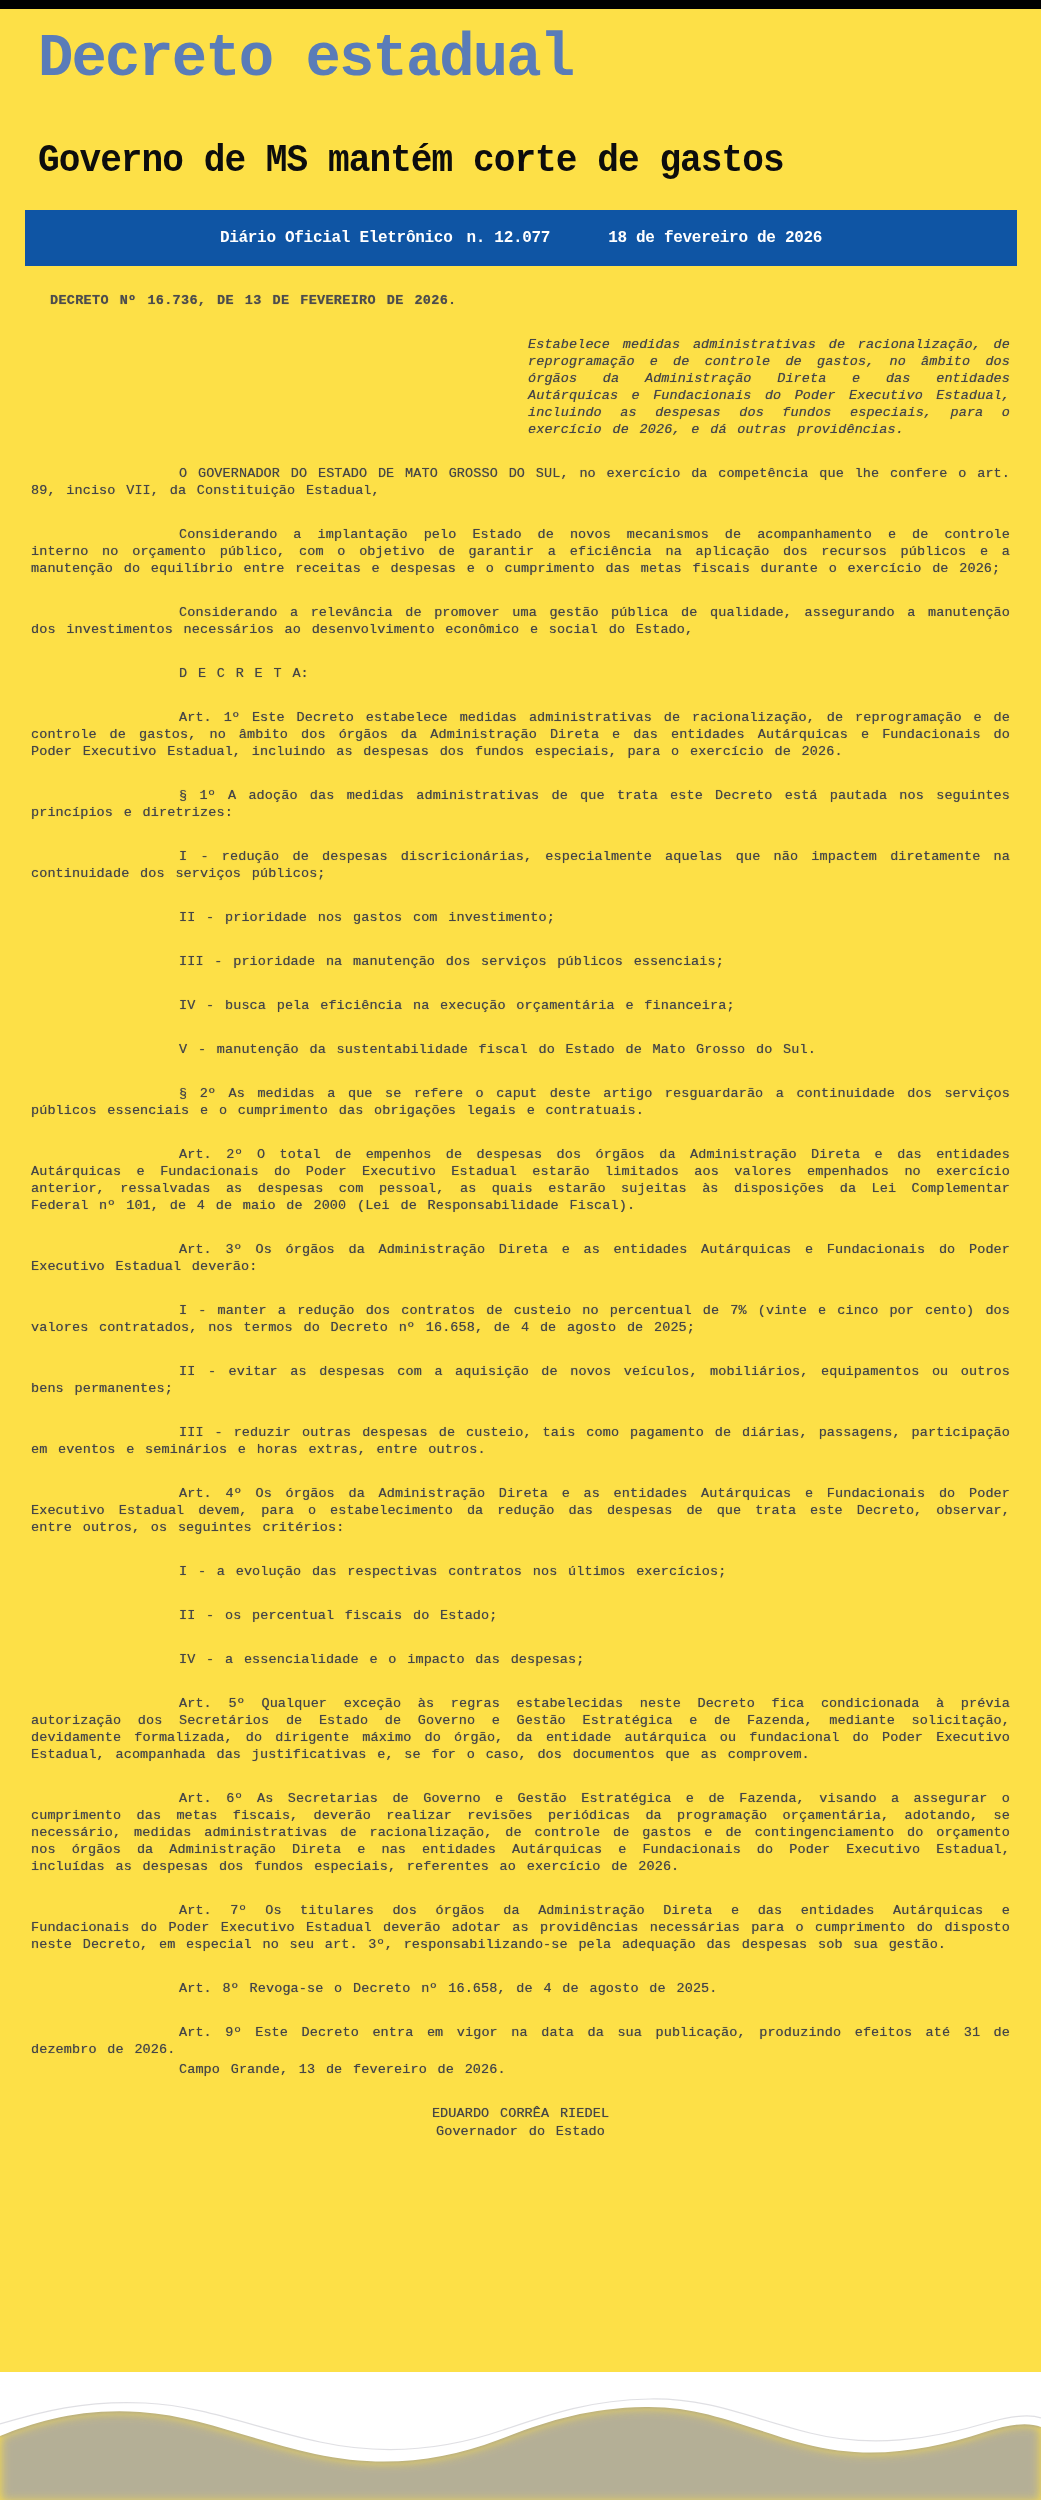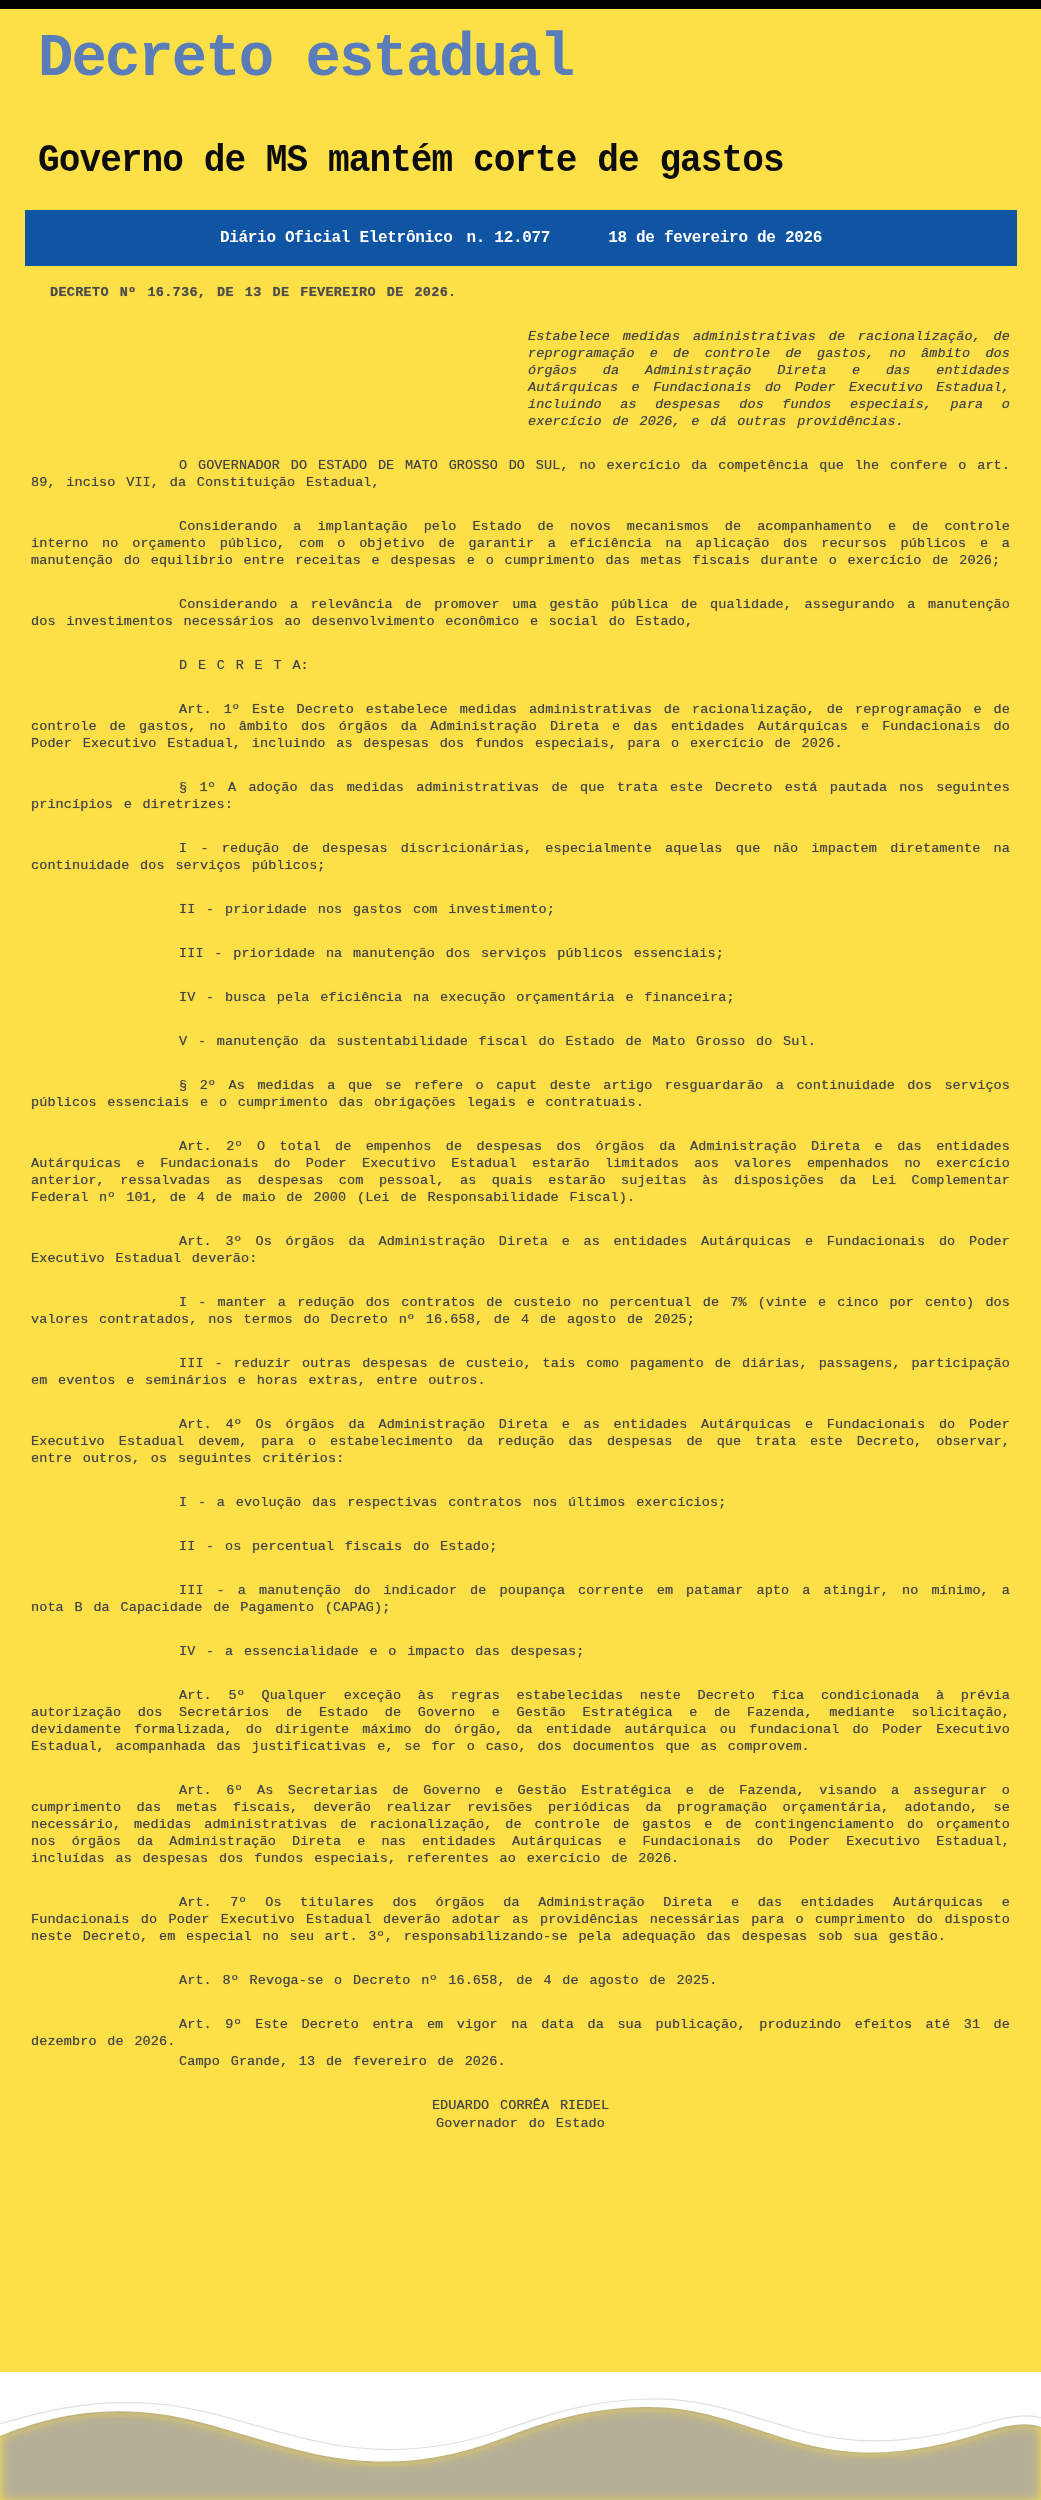--- a/index.html
+++ b/index.html
@@ -19,21 +19,21 @@
     letter-spacing:-1px;transform:scaleX(.95);transform-origin:left top;white-space:nowrap;
   }
   .banner{
     position:absolute;left:25px;top:210px;width:992px;height:56px;background:#0f55a4;
     display:flex;align-items:center;justify-content:center;
     color:#ffffff;font-weight:700;font-size:16px;letter-spacing:-0.3px;white-space:nowrap;
   }
   .banner .b-num{margin-left:14px;}
   .banner .b-date{margin-left:58px;}
   .doc{
-    position:absolute;left:31px;top:284px;width:979px;
+    position:absolute;left:31px;top:292px;width:979px;
     color:#454545;font-size:13.5px;line-height:17px;
     letter-spacing:.1px;word-spacing:2.5px;
     text-align:justify;
     text-shadow:0 0 .8px rgba(90,90,90,.75);
   }
   .doc p{margin:0 0 27px 0;text-indent:148px;}
   .doc p.heading{text-indent:0;margin-left:19px;font-weight:700;color:#4c4c4c;letter-spacing:.3px;}
   .doc p.ementa{width:482px;margin:0 0 27px auto;text-indent:0;font-style:italic;}
   .doc p.tight{margin-bottom:3px;}
   .signature{margin-top:16px;text-align:center;}
@@ -69,25 +69,25 @@
     <p>§ 1º A adoção das medidas administrativas de que trata este Decreto está pautada nos seguintes princípios e diretrizes:</p>
     <p>I - redução de despesas discricionárias, especialmente aquelas que não impactem diretamente na continuidade dos serviços públicos;</p>
     <p>II - prioridade nos gastos com investimento;</p>
     <p>III - prioridade na manutenção dos serviços públicos essenciais;</p>
     <p>IV - busca pela eficiência na execução orçamentária e financeira;</p>
     <p>V - manutenção da sustentabilidade fiscal do Estado de Mato Grosso do Sul.</p>
     <p>§ 2º As medidas a que se refere o caput deste artigo resguardarão a continuidade dos serviços públicos essenciais e o cumprimento das obrigações legais e contratuais.</p>
     <p>Art. 2º O total de empenhos de despesas dos órgãos da Administração Direta e das entidades Autárquicas e Fundacionais do Poder Executivo Estadual estarão limitados aos valores empenhados no exercício anterior, ressalvadas as despesas com pessoal, as quais estarão sujeitas às disposições da Lei Complementar Federal nº 101, de 4 de maio de 2000 (Lei de Responsabilidade Fiscal).</p>
     <p>Art. 3º Os órgãos da Administração Direta e as entidades Autárquicas e Fundacionais do Poder Executivo Estadual deverão:</p>
     <p>I - manter a redução dos contratos de custeio no percentual de 7% (vinte e cinco por cento) dos valores contratados, nos termos do Decreto nº 16.658, de 4 de agosto de 2025;</p>
+    <p>II - evitar as despesas com a aquisição de novos veículos, mobiliários, equipamentos ou outros bens permanentes;</p>
     <p>III - reduzir outras despesas de custeio, tais como pagamento de diárias, passagens, participação em eventos e seminários e horas extras, entre outros.</p>
     <p>Art. 4º Os órgãos da Administração Direta e as entidades Autárquicas e Fundacionais do Poder Executivo Estadual devem, para o estabelecimento da redução das despesas de que trata este Decreto, observar, entre outros, os seguintes critérios:</p>
     <p>I - a evolução das respectivas contratos nos últimos exercícios;</p>
     <p>II - os percentual fiscais do Estado;</p>
-    <p>III - a manutenção do indicador de poupança corrente em patamar apto a atingir, no mínimo, a nota B da Capacidade de Pagamento (CAPAG);</p>
     <p>IV - a essencialidade e o impacto das despesas;</p>
     <p>Art. 5º Qualquer exceção às regras estabelecidas neste Decreto fica condicionada à prévia autorização dos Secretários de Estado de Governo e Gestão Estratégica e de Fazenda, mediante solicitação, devidamente formalizada, do dirigente máximo do órgão, da entidade autárquica ou fundacional do Poder Executivo Estadual, acompanhada das justificativas e, se for o caso, dos documentos que as comprovem.</p>
     <p>Art. 6º As Secretarias de Governo e Gestão Estratégica e de Fazenda, visando a assegurar o cumprimento das metas fiscais, deverão realizar revisões periódicas da programação orçamentária, adotando, se necessário, medidas administrativas de racionalização, de controle de gastos e de contingenciamento do orçamento nos órgãos da Administração Direta e nas entidades Autárquicas e Fundacionais do Poder Executivo Estadual, incluídas as despesas dos fundos especiais, referentes ao exercício de 2026.</p>
     <p>Art. 7º Os titulares dos órgãos da Administração Direta e das entidades Autárquicas e Fundacionais do Poder Executivo Estadual deverão adotar as providências necessárias para o cumprimento do disposto neste Decreto, em especial no seu art. 3º, responsabilizando-se pela adequação das despesas sob sua gestão.</p>
     <p>Art. 8º Revoga-se o Decreto nº 16.658, de 4 de agosto de 2025.</p>
     <p class="tight">Art. 9º Este Decreto entra em vigor na data da sua publicação, produzindo efeitos até 31 de dezembro de 2026.</p>
     <p>Campo Grande, 13 de fevereiro de 2026.</p>
 
     <div class="signature">
       <p>EDUARDO CORRÊA RIEDEL</p>

